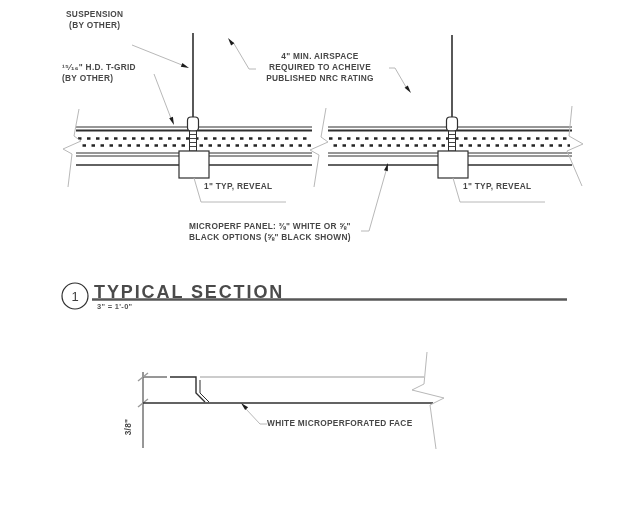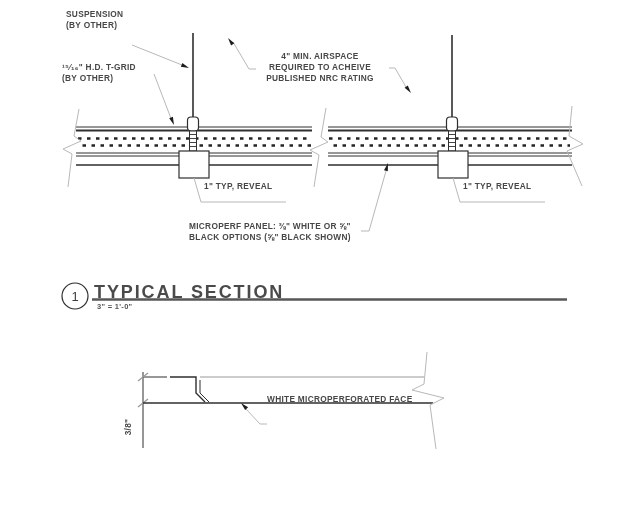--- a/index.html
+++ b/index.html
@@ -119,21 +119,21 @@
     </g>
     <g fill="none">
       <path d="M200,377 H424" stroke="#9a9a9a" stroke-width="1.2"></path>
       <path d="M170,377 H196 V393 L205,402" stroke="#2f2f2f" stroke-width="1.4"></path>
       <path d="M200,380 V393 L209,402" stroke="#2f2f2f" stroke-width="1"></path>
       <path d="M143,403 H433" stroke="#2f2f2f" stroke-width="1.6"></path>
       <path d="M427,352 L424,384 L412,390 L444,398 L430,405 L436,449" stroke="#b8b8b8" stroke-width="1"></path>
     </g>
   </svg>
 
-  <div class="note" style="left:66px;top:9px;">SUSPENSION
+  <div class="note" style="left:66px;top:9px;text-align:center;">SUSPENSION
 (BY OTHER)</div>
 
   <div class="note" style="left:62px;top:62px;">¹⁵⁄₁₆" H.D. T-GRID
 (BY OTHER)</div>
 
   <div class="note center" style="left:240px;top:51px;width:160px;">4" MIN. AIRSPACE
 REQUIRED TO ACHEIVE
 PUBLISHED NRC RATING</div>
 
   <div class="note" style="left:204px;top:181px;">1" TYP, REVEAL</div>
@@ -144,15 +144,15 @@
 BLACK OPTIONS (⅝" BLACK SHOWN)</div>
 
   <div class="detail-number">1</div>
 
   <div class="detail-title">TYPICAL SECTION</div>
 
   <div class="detail-scale">3" = 1'-0"</div>
 
   <div class="dim-vert">3/8"</div>
 
-  <div class="note" style="left:267px;top:394px;">WHITE MICROPERFORATED FACE</div>
+  <div class="note" style="left:267px;top:418px;">WHITE MICROPERFORATED FACE</div>
 
 </div>
 
 </body></html>

